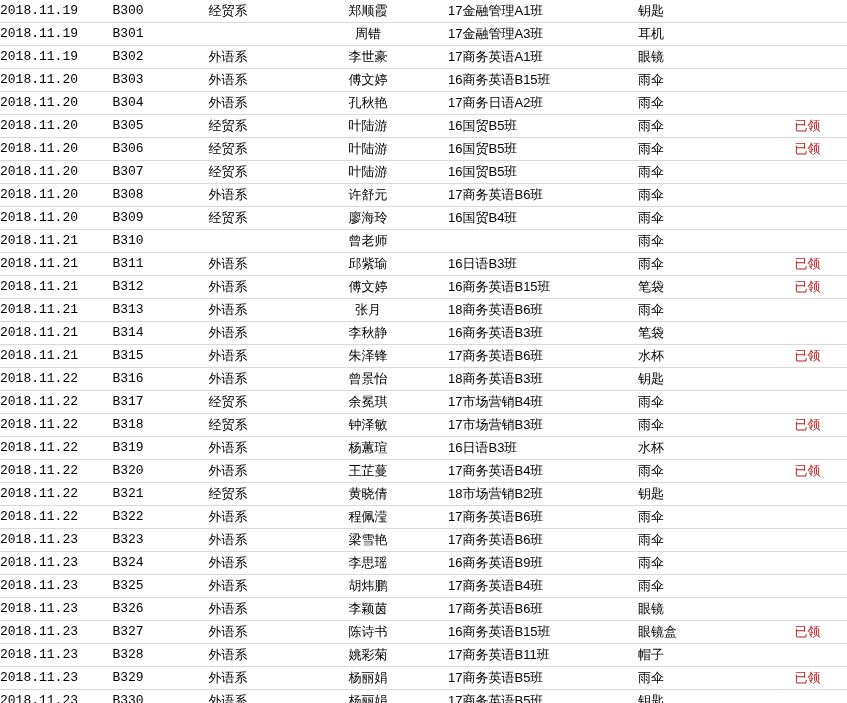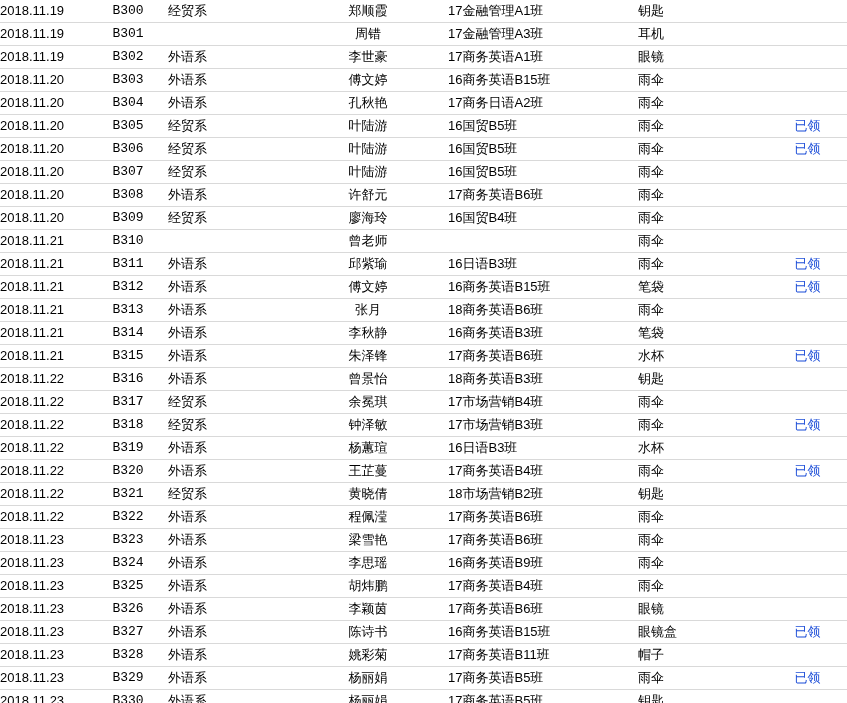--- a/index.html
+++ b/index.html
@@ -25,45 +25,47 @@
     height: 22px;
     line-height: 22px;
     padding: 0;
     white-space: nowrap;
     overflow: hidden;
   }
   td.c-date {
     width: 88px;
     text-align: left;
     padding-left: 3px;
+    font-family: Liberation Mono, monospace;
   }
   td.c-id {
     width: 80px;
     text-align: center;
     font-family: Liberation Mono, monospace;
   }
   td.c-dept {
     width: 120px;
+    text-align: center;
   }
   td.c-name {
     width: 160px;
     text-align: center;
   }
   td.c-class {
     width: 190px;
     text-align: left;
   }
   td.c-item {
     width: 130px;
     text-align: left;
   }
   td.c-status {
     width: 79px;
     text-align: center;
-    color: #1d4ed8;
+    color: #b91c1c;
   }
   
   td.c-status {
     border-right: 1px solid #d9d9d9;
   }
 </style>
 </head>
 <body>
 
 <table class="sheet">

